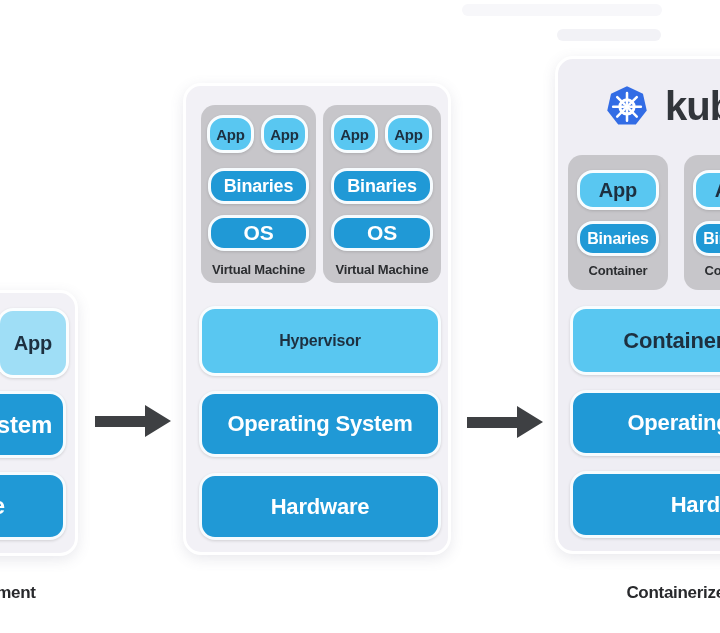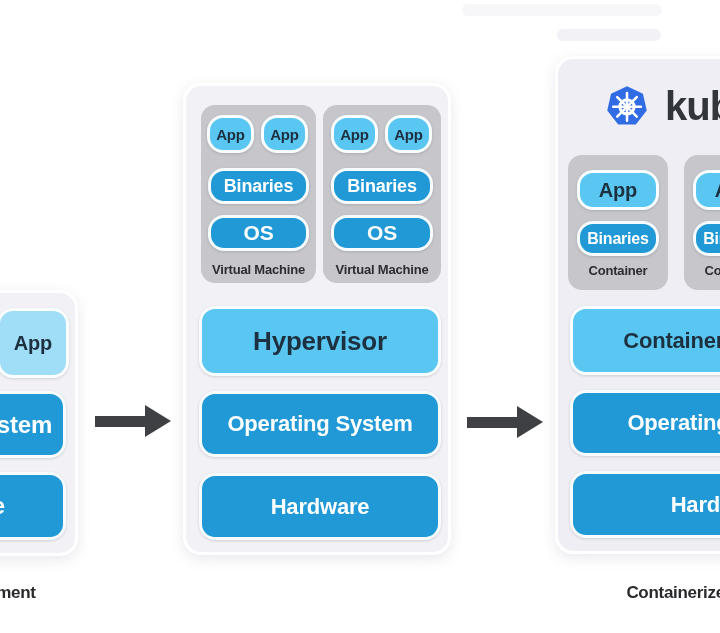--- a/index.html
+++ b/index.html
@@ -125,21 +125,21 @@
     </div>
 
     <div class="grey-card" style="left:137px; top:19px; width:118px; height:178px;">
       <div class="bluebox light" style="left:8px;  top:10px; width:47px; height:38px; font-size:15px;">App</div>
       <div class="bluebox light" style="left:62px; top:10px; width:47px; height:38px; font-size:15px;">App</div>
       <div class="bluebox dark" style="left:8px; top:63px; width:102px; height:36px; font-size:18px;">Binaries</div>
       <div class="bluebox dark" style="left:8px; top:110px; width:102px; height:36px; font-size:21px;">OS</div>
       <div class="card-label" style="top:157px; font-size:13px;">Virtual Machine</div>
     </div>
 
-    <div class="bluebox light" style="left:13px; top:220px; width:242px; height:70px; font-size:26px;">Hypervisor</div>
+    <div class="bluebox light" style="left:13px; top:220px; width:242px; height:70px; font-size:16px;">Hypervisor</div>
     <div class="bluebox dark" style="left:13px; top:305px; width:242px; height:66px; font-size:22px;">Operating System</div>
     <div class="bluebox dark" style="left:13px; top:387px; width:242px; height:67px; font-size:22px;">Hardware</div>
   </div>
 
   <div class="arrow" style="left:467px; top:405px;">
     <div class="shaft"></div>
     <div class="head"></div>
   </div>
 
   <div class="panel containerized" style="left:555px; top:56px; width:330px; height:498px;">

